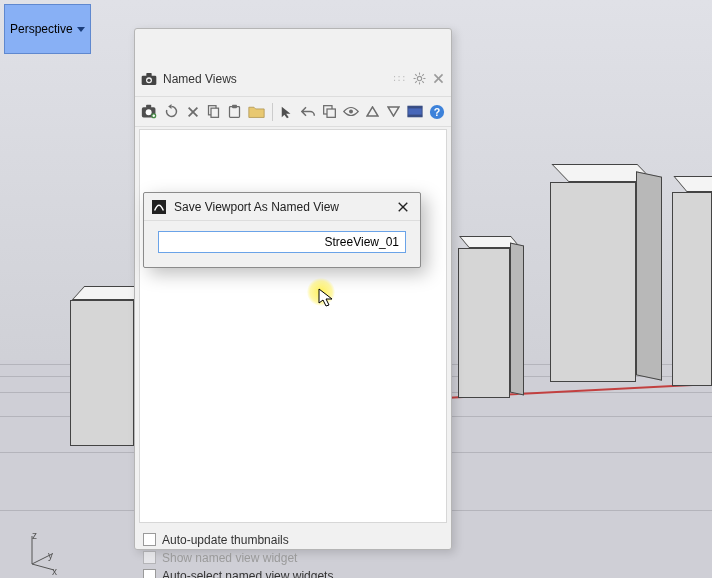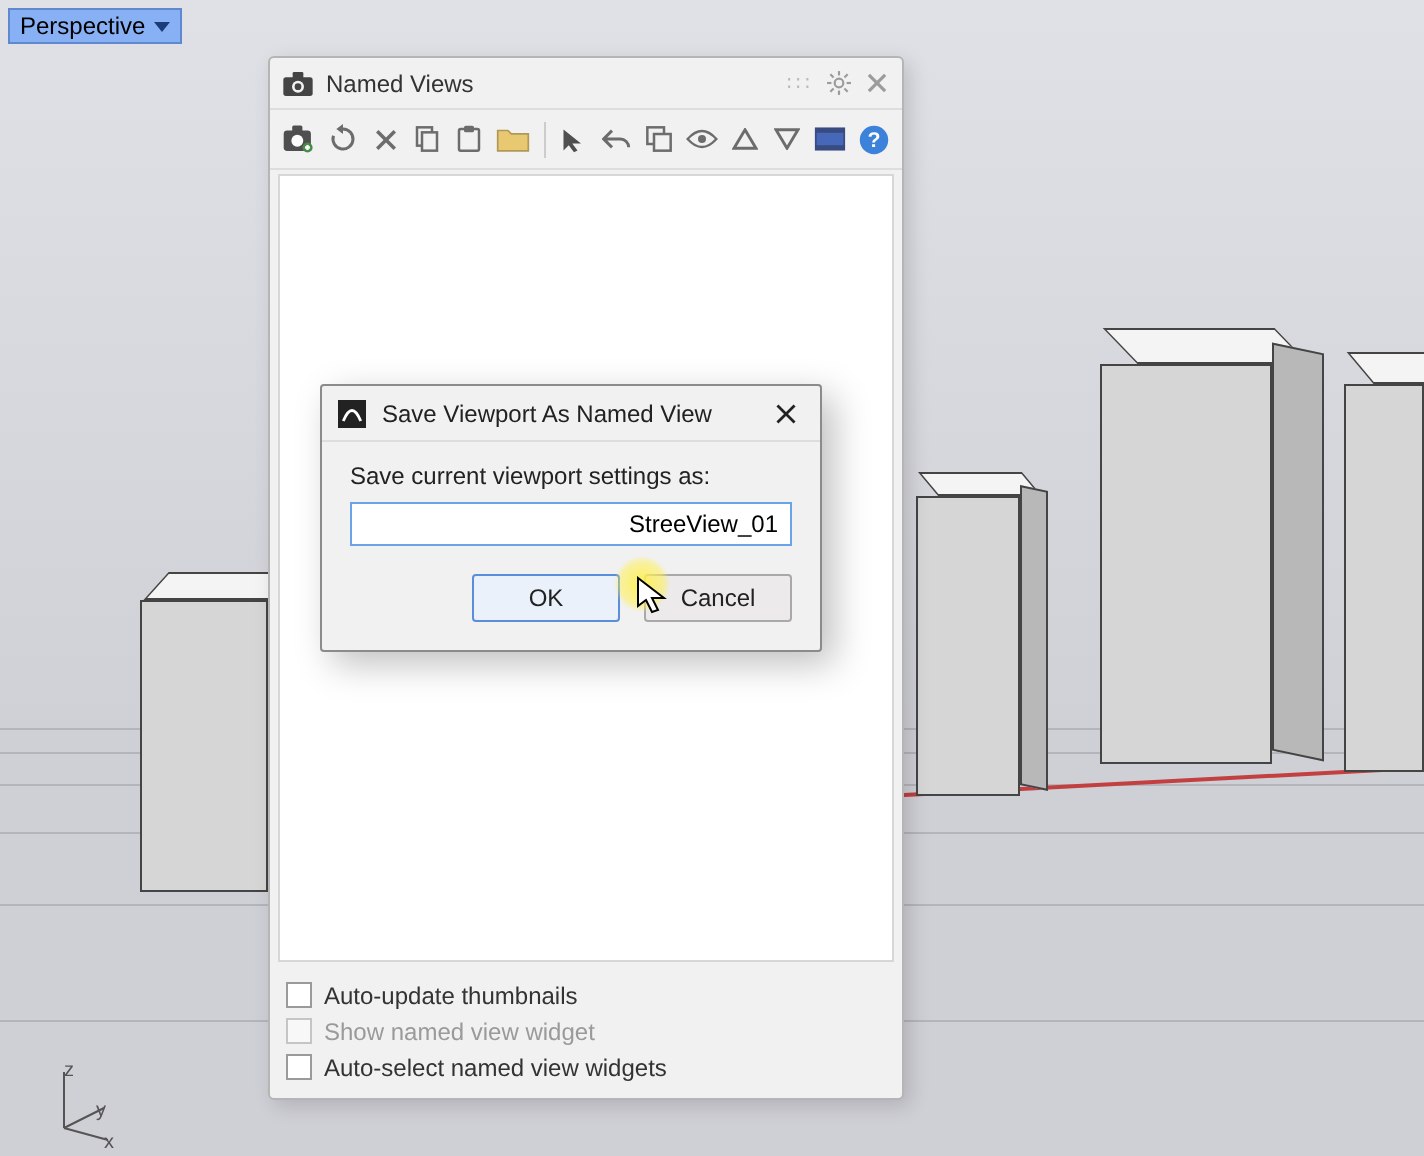--- a/index.html
+++ b/index.html
@@ -13,21 +13,21 @@
     position: absolute; left: 0; top: 360px; width: 712px; height: 218px;
     background:
       linear-gradient(to bottom, #cfcfd6 0%, #cfcfd6 100%);
   }
   .grid-lines { position:absolute; left:0; top:360px; width:712px; height:218px; overflow:hidden; }
   .grid-lines .hline { position:absolute; left:-40px; right:-40px; height:1px; background:#b4b4bb; }
   .axis-red { position:absolute; height:2px; background:#c24040; }
   
   .persp-tab {
     position:absolute; left:4px; top:4px; background:#88b0f5; border:1px solid #5f88cf;
-    font-size:12px; padding:1px 5px; display:flex; align-items:center; gap:4px;
+    font-size:12px; padding:17px 5px; display:flex; align-items:center; gap:4px;
     color:#000;
   }
   .persp-tab .tri { width:0;height:0;border-left:4px solid transparent;border-right:4px solid transparent;border-top:5px solid #1a3d7a; }
   
   .box3d { position:absolute; }
   .box3d .face { position:absolute; border:1px solid #444; }
   .box3d .top { background:#f4f4f4; }
   .box3d .front { background:#d6d6d6; }
   .box3d .side { background:#b8b8b8; }
   
@@ -55,42 +55,42 @@
   .gizmo .y { position:absolute; left:30px; top:-14px; }
   .gizmo .x { position:absolute; left:34px; top:2px; }
   .gizmo svg { position:absolute; left:0; top:-32px; }
   
   .panel {
     position:absolute; left:134px; top:28px; width:318px; height:522px;
     background:#f1f1f1; border:1px solid #b5b5b5; border-radius:3px;
     box-shadow: 3px 3px 10px rgba(0,0,0,0.15);
   }
   .panel-header {
-    height:26px; display:flex; align-items:center; padding:0 6px; gap:6px;
-    font-size:12px; color:#333; border-bottom:1px solid #ddd;
+    height:36px; display:flex; align-items:center; padding:0 6px; gap:6px;
+    font-size:12px; color:#333; border-bottom:1px solid #ddd;margin-top:32px;
   }
   .panel-header .spacer { flex:1; }
   .panel-header .dots { color:#bbb; letter-spacing:2px; font-size:10px; }
   .gear-icon, .close-panel-icon { width:13px; height:13px; opacity:.55; }
   .cam-icon { width:16px; height:14px; }
   .toolbar {
     height:30px; display:flex; align-items:center; padding:0 6px; gap:6px;
     border-bottom:1px solid #ddd;
   }
   .toolbar .tb { width:17px; height:17px; display:flex; align-items:center; justify-content:center; opacity:.85; }
   .toolbar .sep { width:1px; height:18px; background:#ccc; margin:0 1px; }
   .panel-body { position:relative; height:394px; background:#fff; margin:2px 4px; border:1px solid #d7d7d7; }
   .panel-footer { padding:6px 8px; font-size:12px; color:#333; }
   .chk-row { display:flex; align-items:flex-start; gap:6px; padding:2px 0; }
   .chk { width:13px; height:13px; border:1px solid #9a9a9a; background:#fff; }
   .chk.disabled { opacity:.5; }
   .chk-row.disabled { color:#9a9a9a; }
   
   .dialog {
-    position:absolute; left:160px; top:192px; width:251px;
+    position:absolute; left:143px; top:192px; width:278px;
     background:#f1f1f1; border:1px solid #8b8b8b; border-radius:2px;
     box-shadow: 6px 6px 18px rgba(0,0,0,.25);
   }
   .dialog-title {
     height:28px; display:flex; align-items:center; padding:0 8px; font-size:12px; color:#222;
     gap:8px; border-bottom:1px solid #ddd;
   }
   .dialog-title .spacer { flex:1; }
   .dialog-close { width:18px;height:18px; display:flex;align-items:center;justify-content:center; font-size:14px; }
   .dialog-body { padding:10px 14px 14px 14px; font-size:12px; color:#222; }
@@ -310,30 +310,21 @@
       <span>Save Viewport As Named View</span>
       <span class="spacer"></span>
       <span class="dialog-close">
         <svg viewBox="0 0 14 14" width="12" height="12">
             <line x1="2" y1="2" x2="12" y2="12" stroke="#222" stroke-width="1.6"></line>
             <line x1="12" y1="2" x2="2" y2="12" stroke="#222" stroke-width="1.6"></line>
           </svg>
       </span>
     </div>
     <div class="dialog-body">
-      <div class="lbl">Save current viewport settings as:</div>
       <input class="dialog-input" type="text" value="StreeView_01" style="">
-      <div class="dialog-buttons">
-        <div class="btn primary">
-          <span>OK</span>
-        </div>
-        <div class="btn">
-          <span>Cancel</span>
-        </div>
-      </div>
     </div>
   </div>
 
   <div class="click-spot" style="left:307px; top:278px;"></div>
   <svg class="cursor-arrow" style="left:318px; top:288px;" viewBox="0 0 16 20">
     <polygon points="1,1 1,15 5,12 8,18 11,17 8,11 14,11" fill="#fff" stroke="#000" stroke-width="1"></polygon>
   </svg>
 
 </div>
 

